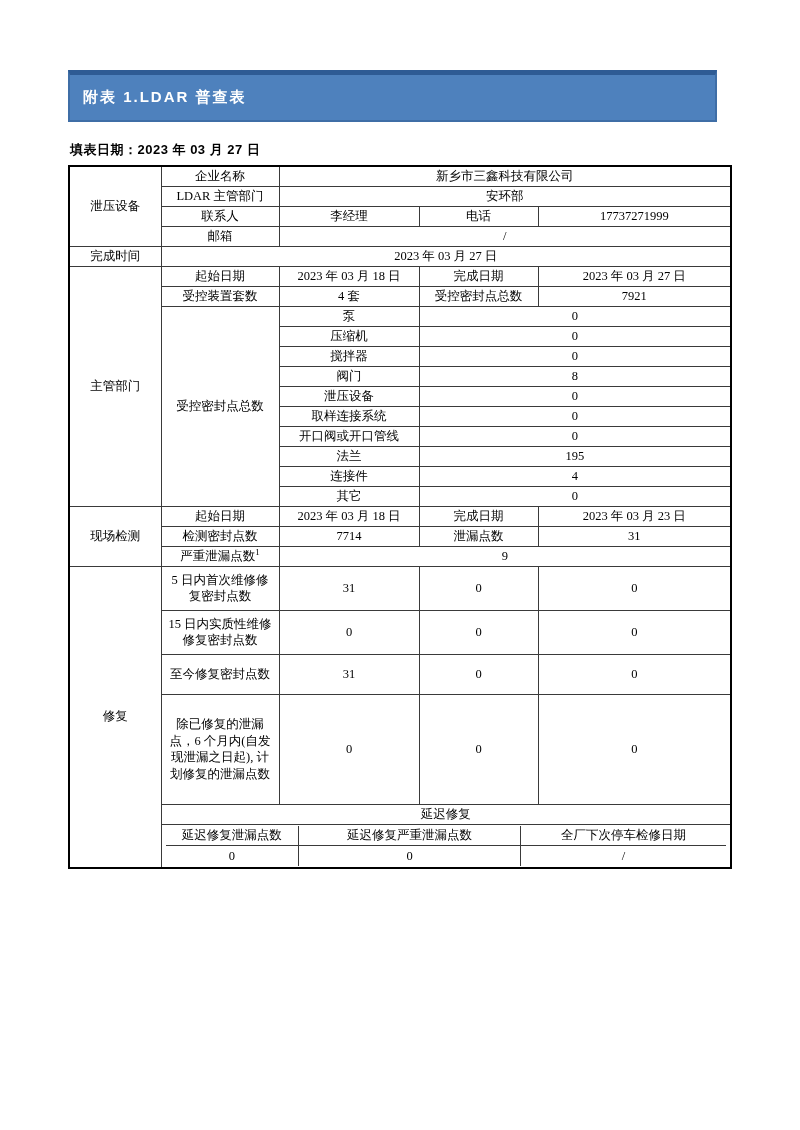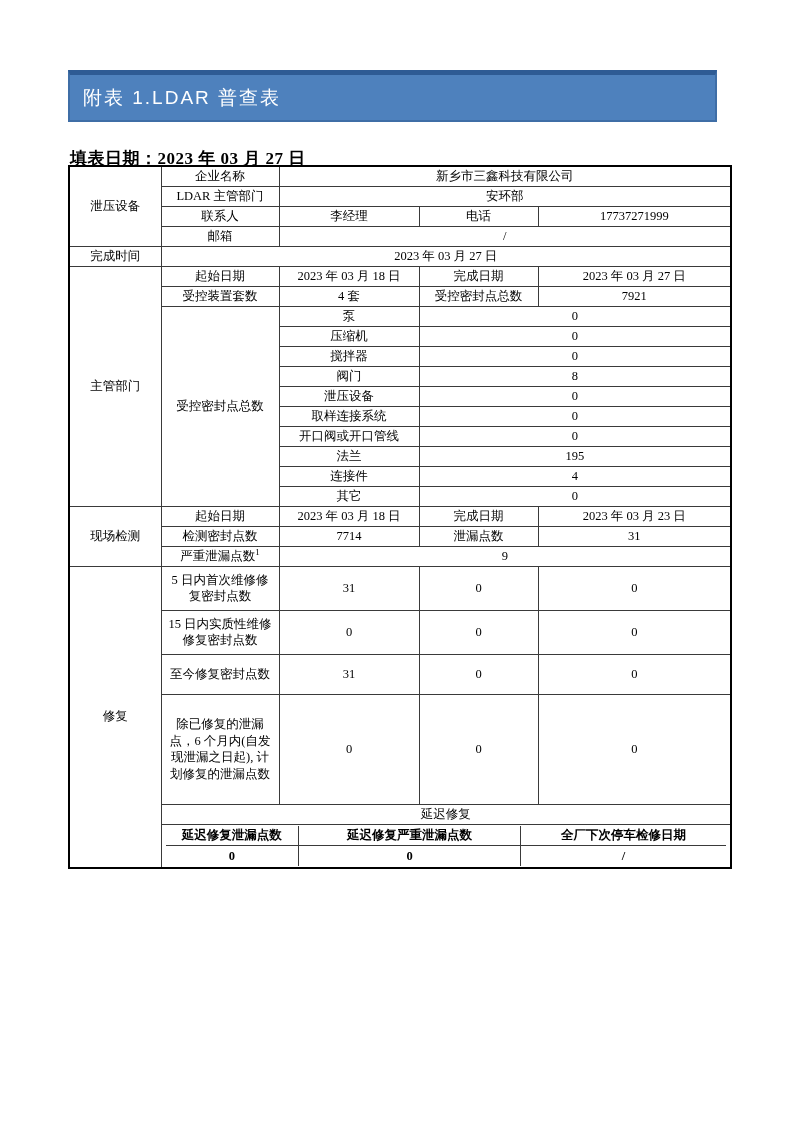--- a/index.html
+++ b/index.html
@@ -16,29 +16,29 @@
   .banner {
     position: absolute; left: 68px; top: 70px;
     width: 649px; height: 52px;
     background: #4e81bd;
     border: 2px solid #3f6ea6;
     border-top: 5px solid #2e5b94;
     display: flex; align-items: center;
     padding-left: 13px;
   }
   .banner-title {
-    color: #ffffff; font-weight: normal; font-size: 19px; letter-spacing: 2px;
+    color: #ffffff; font-weight: bold; font-size: 15px; letter-spacing: 2px;
     font-family: "Liberation Sans", "DejaVu Sans", sans-serif;
   }
 
   
   .fill-date {
-    position: absolute; left: 70px; top: 147px;
-    font-size: 17px; font-weight: bold;
-    font-family: Liberation Serif, serif;
+    position: absolute; left: 70px; top: 141px;
+    font-size: 13px; font-weight: bold;
+    font-family: Liberation Sans, sans-serif;
     letter-spacing: 0.5px;
   }
 
   
   table.main {
     position: absolute; left: 68px; top: 165px;
     width: 664px;
     border-collapse: collapse; table-layout: fixed;
     border: 2px solid #000;
   }
@@ -55,21 +55,21 @@
   tr.rh44 td { height: 44px; }
   tr.rh40 td { height: 40px; margin-left: 48px; }
   tr.rh110 td { height: 110px; }
   td.host { padding: 0; height: auto; }
 
   
   table.inner { width: 100%; border-collapse: collapse; table-layout: fixed; }
   table.inner td {
     border: 1px solid #3a3a3a;
     font-size: 12.5px; text-align: center; vertical-align: middle;
-    height: 20px; padding: 1px 4px; line-height: 1.35; font-weight: bold;
+    height: 20px; padding: 1px 4px; line-height: 1.35;
   }
   table.inner tr td:first-child { border-left: none; }
   table.inner tr td:last-child { border-right: none; }
   table.inner tr:first-child td { border-top: none; }
   table.inner tr:last-child td { border-bottom: none; }
 
   sup { font-size: 9px; line-height: 0; }
 
   
   .footer {

